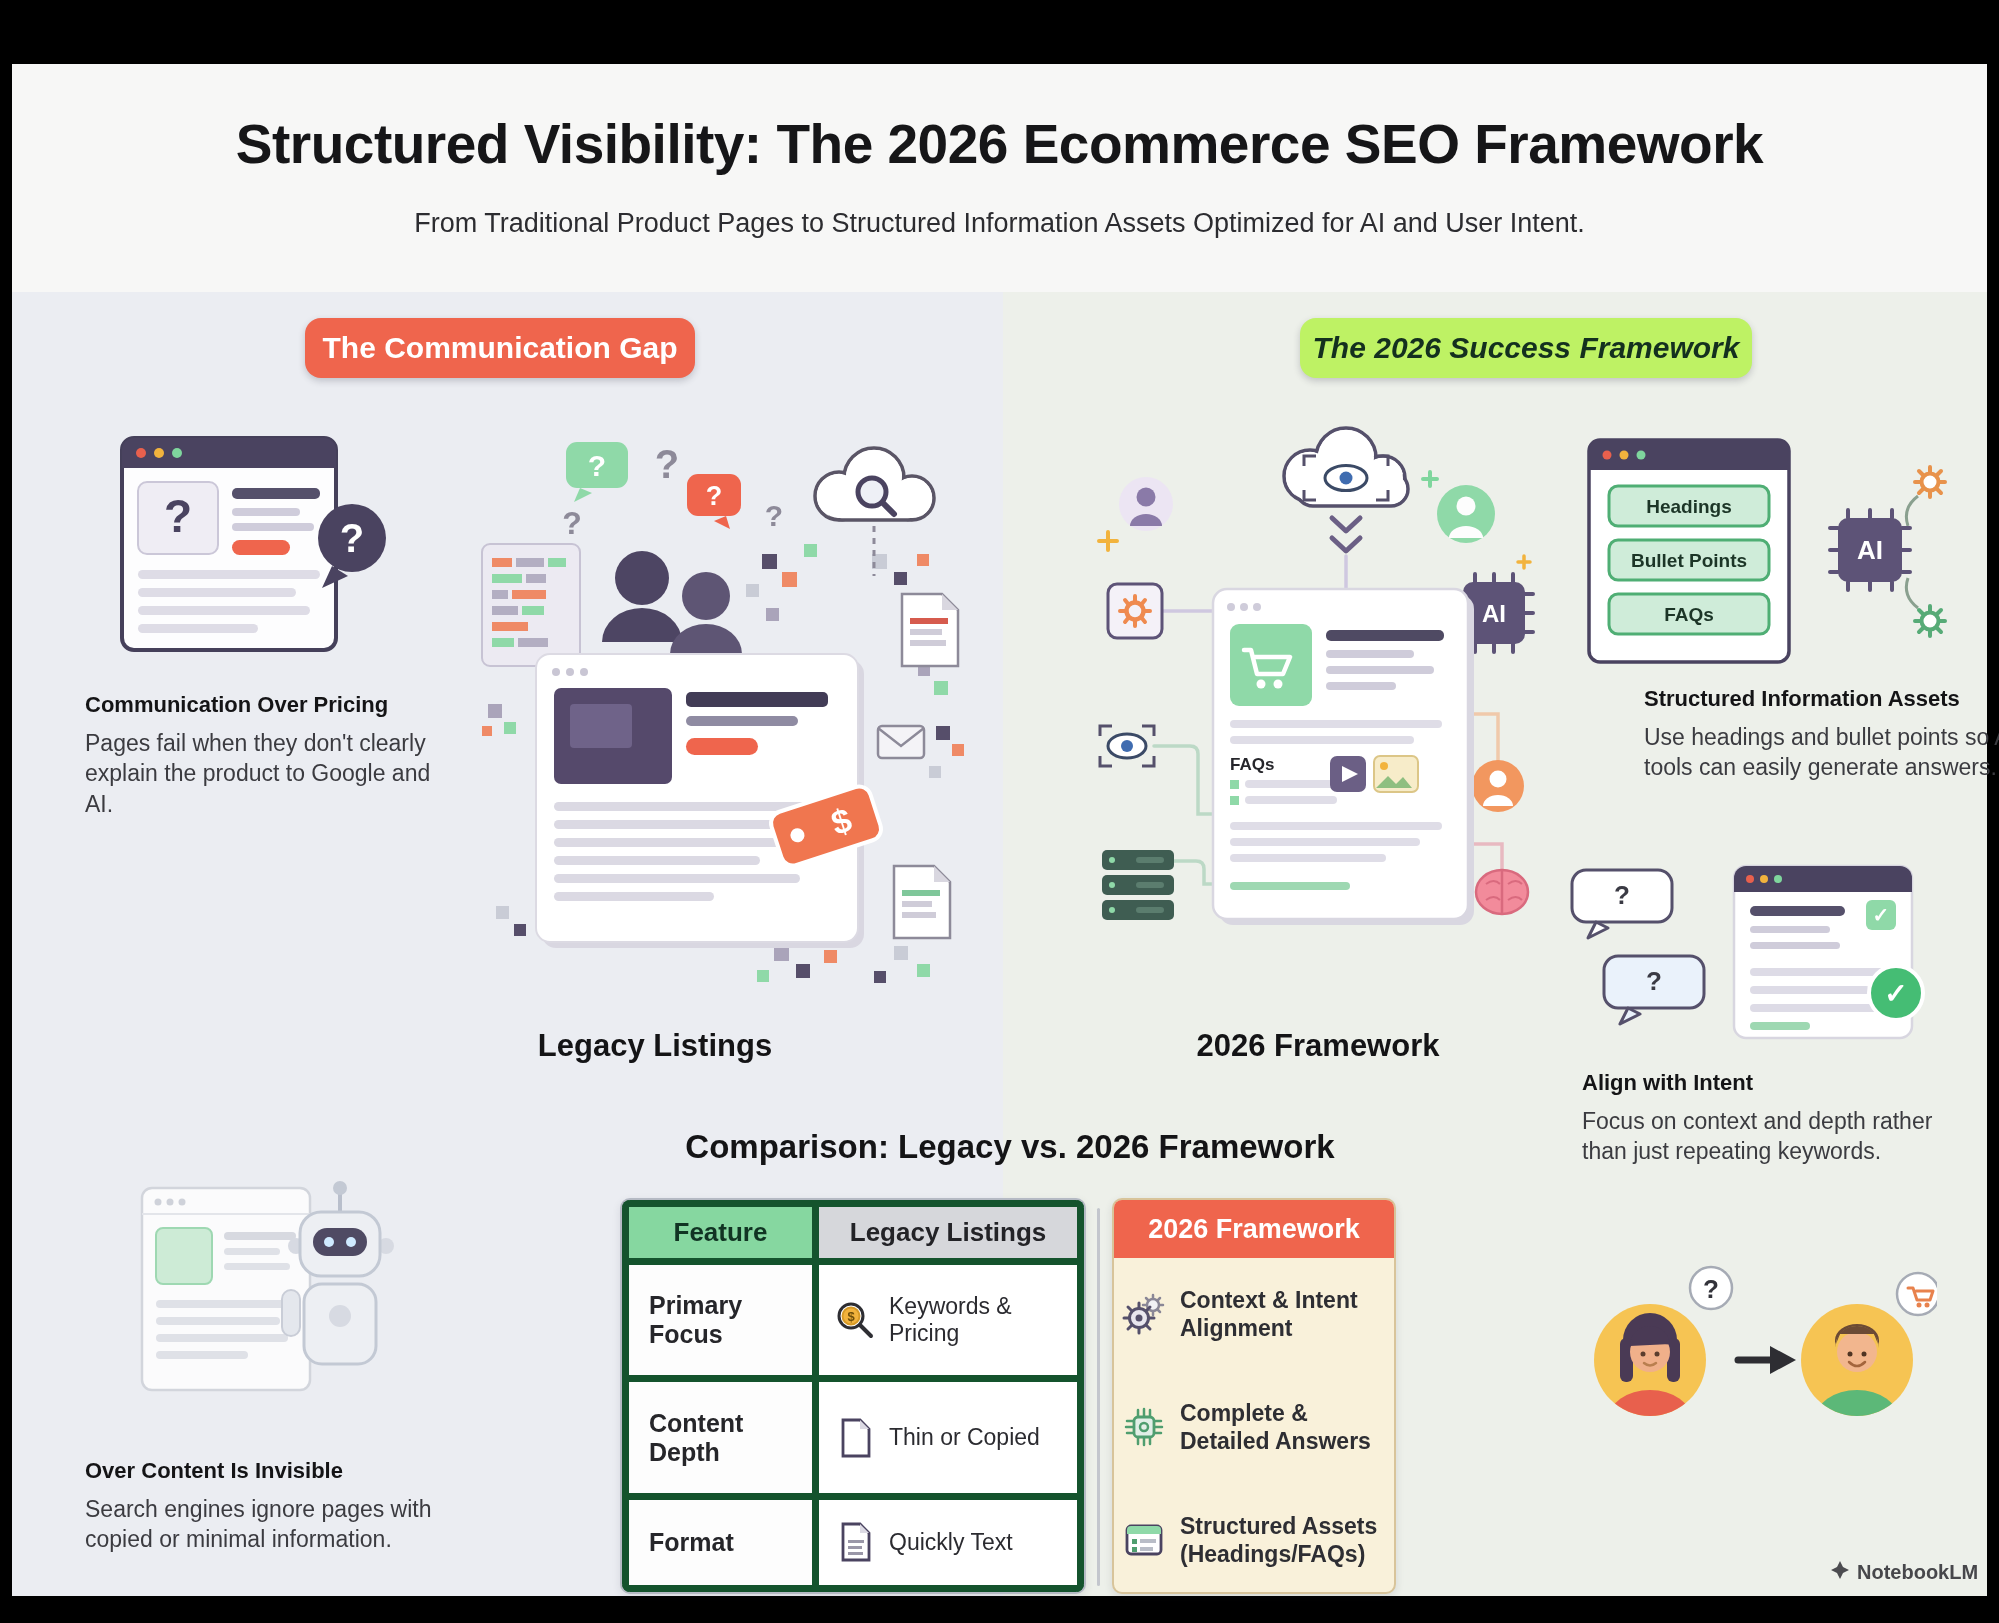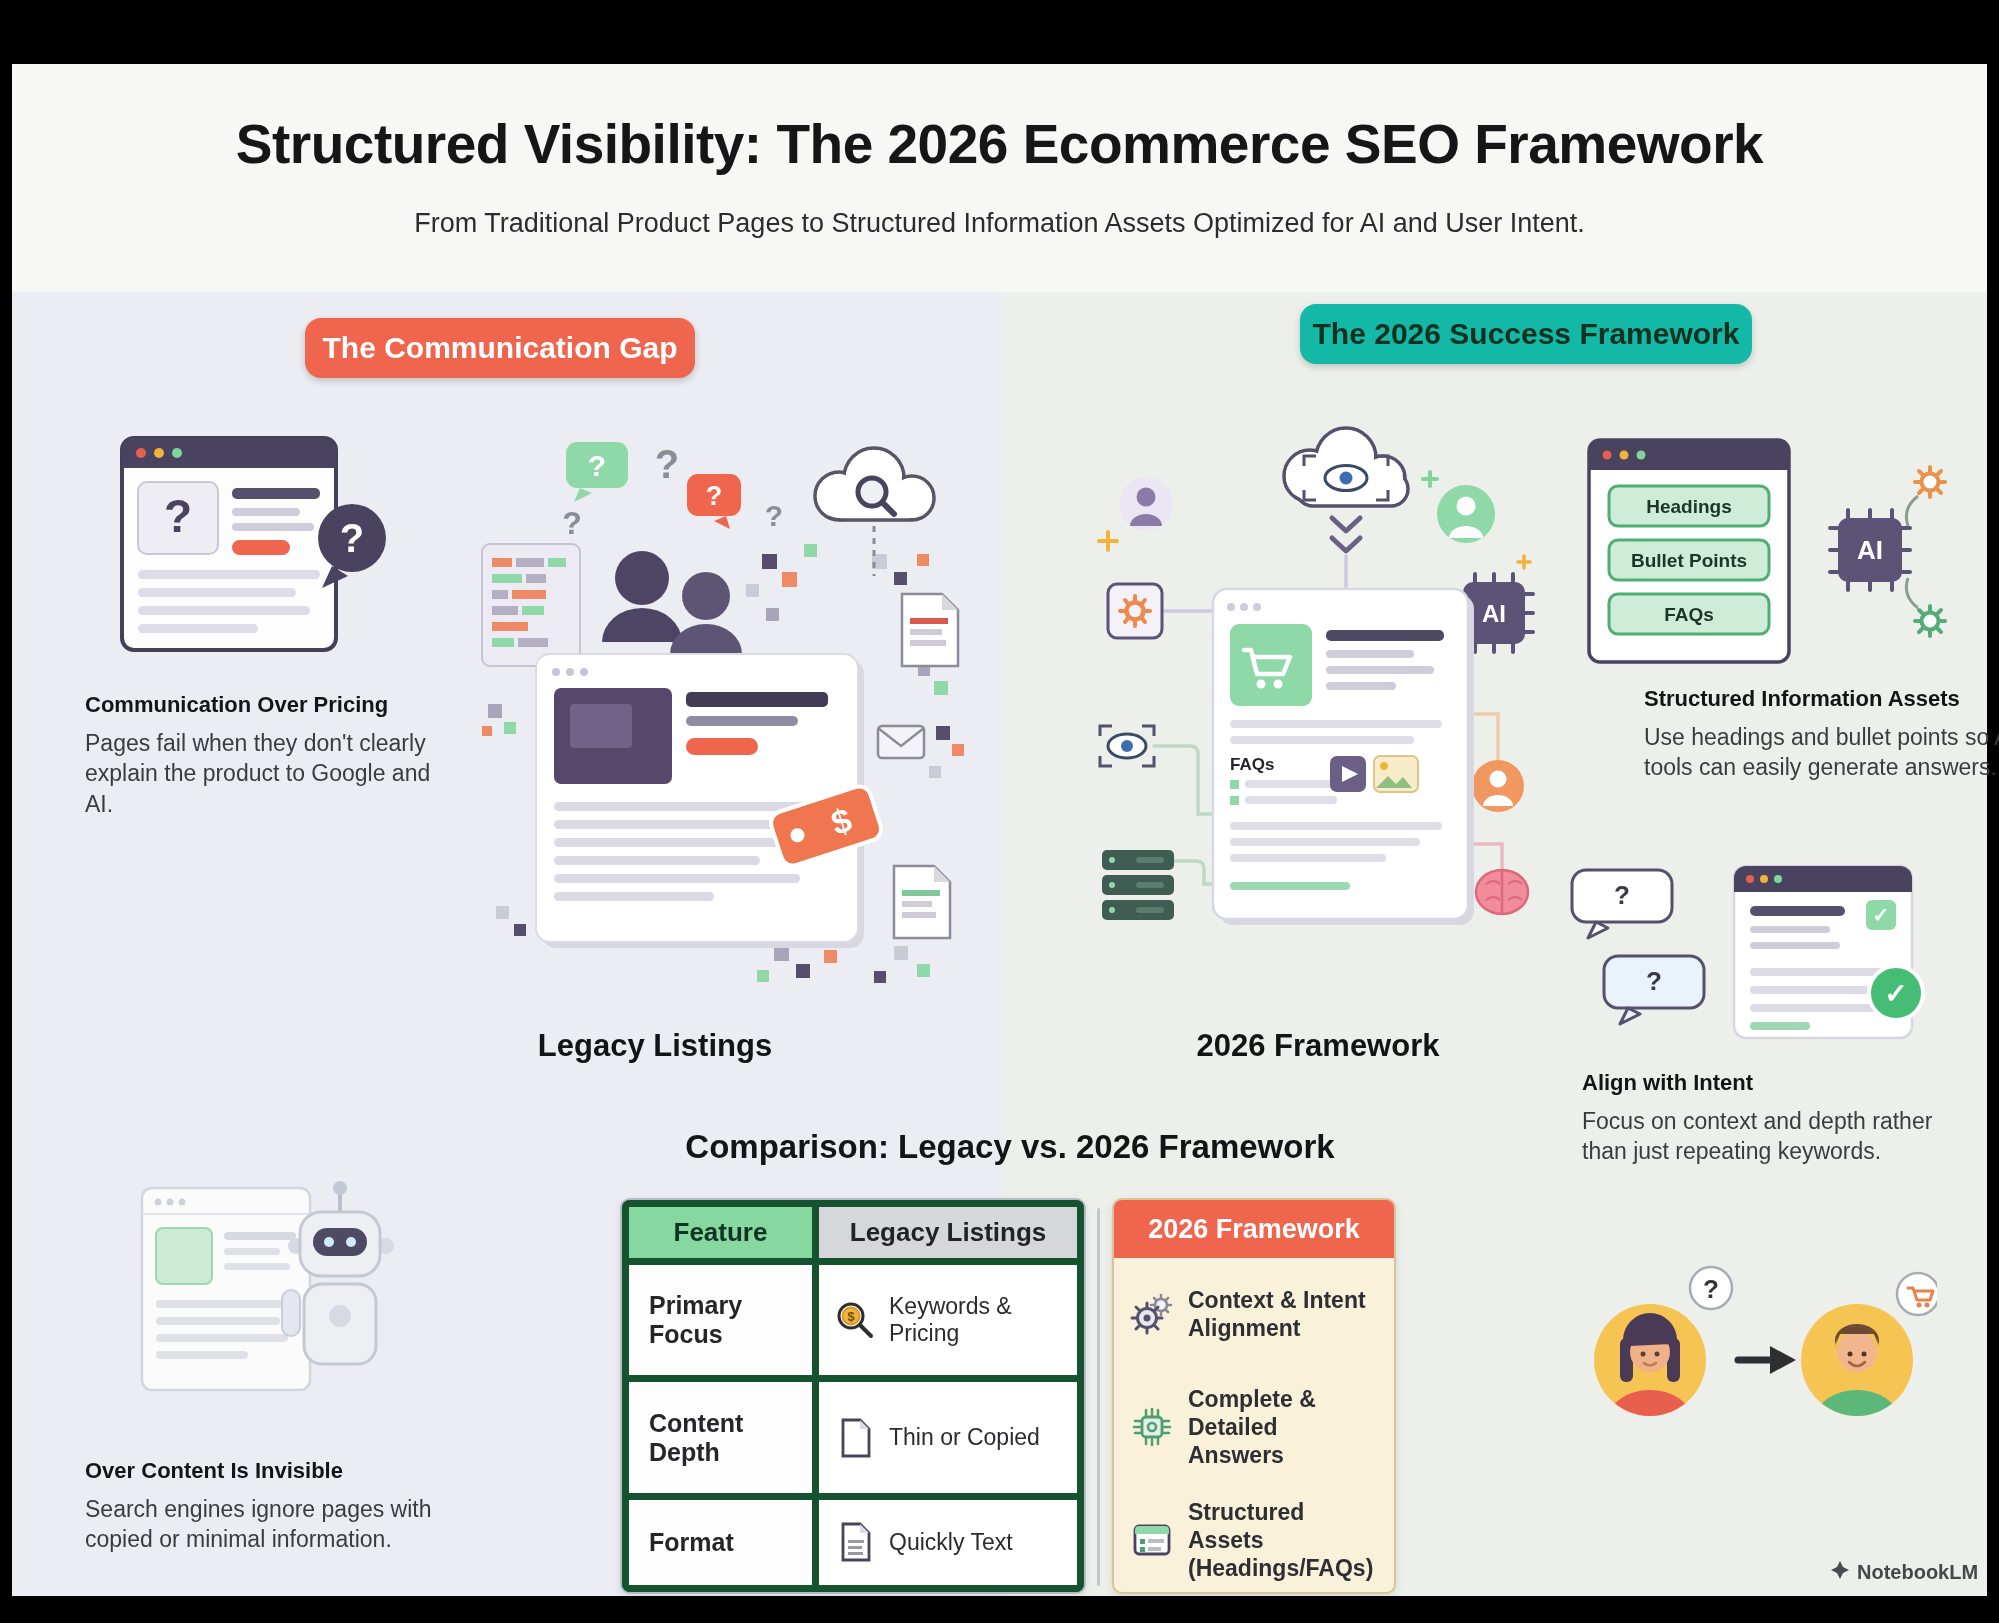--- a/index.html
+++ b/index.html
@@ -13,21 +13,21 @@
 
   .title { position:absolute; left:0; top:112px; width:1999px; text-align:center;
            font-size:55px; font-weight:700; color:#161618; letter-spacing:-0.5px; }
   .subtitle { position:absolute; left:0; top:208px; width:1999px; text-align:center;
               font-size:27px; font-weight:500; color:#2c2c30; }
 
   .badge { position:absolute; display:flex; align-items:center; justify-content:center;
            font-weight:700; font-size:30px; border-radius:16px;
            box-shadow:0 3px 7px rgba(40,40,60,.22); }
   .badge-gap     { left:305px;  top:318px; width:390px; height:60px; background:#ef654d; color:#fff; }
-  .badge-success { left:1300px; top:304px; width:452px; height:60px; background:#14b8a6; color:#14301f; }
+  .badge-success { left:1300px; top:318px; width:452px; height:60px; background:#bef264; color:#14301f;font-style:italic; }
 
   .illo { position:absolute; }
   .illo svg { display:block; }
   svg text { font-family:"Liberation Sans", sans-serif; }
 
   .illo-comm       { left:118px;  top:430px;  }
   .illo-legacy     { left:474px;  top:426px;  }
   .illo-robot      { left:136px;  top:1154px; }
   .illo-framework  { left:1078px; top:414px;  }
   .illo-structured { left:1586px; top:426px;  }
@@ -66,21 +66,21 @@
 
   .cmp-divider { position:absolute; left:1097px; top:1208px; width:3px; height:378px;
                  background:#c3c6cd; border-radius:2px; }
 
   .framework-card { position:absolute; left:1112px; top:1198px; width:284px; height:396px;
                     border-radius:10px; overflow:hidden; border:2px solid #d8c49a;
                     box-shadow:0 3px 8px rgba(40,40,60,.12); background:#f9f1da; }
   .framework-card-header { height:58px; background:#ef654d; color:#fff; font-size:27px; font-weight:700;
                            display:flex; align-items:center; justify-content:center; }
   .framework-card-body { height:338px; display:grid; grid-template-rows:1fr 1fr 1fr; }
-  .fw-item { display:flex; align-items:center; gap:14px; padding:0 16px;
+  .fw-item { display:flex; align-items:center; gap:14px; padding:0 8px;
              font-size:23px; font-weight:700; color:#2e2e33; line-height:1.22; }
 
   .watermark { position:absolute; left:1830px; top:1560px; display:flex; align-items:center; gap:7px;
                font-size:20px; font-weight:600; color:#47474b; }
 </style>
 </head>
 <body>
 
 <div class="stage">
   <div class="canvas"></div>

